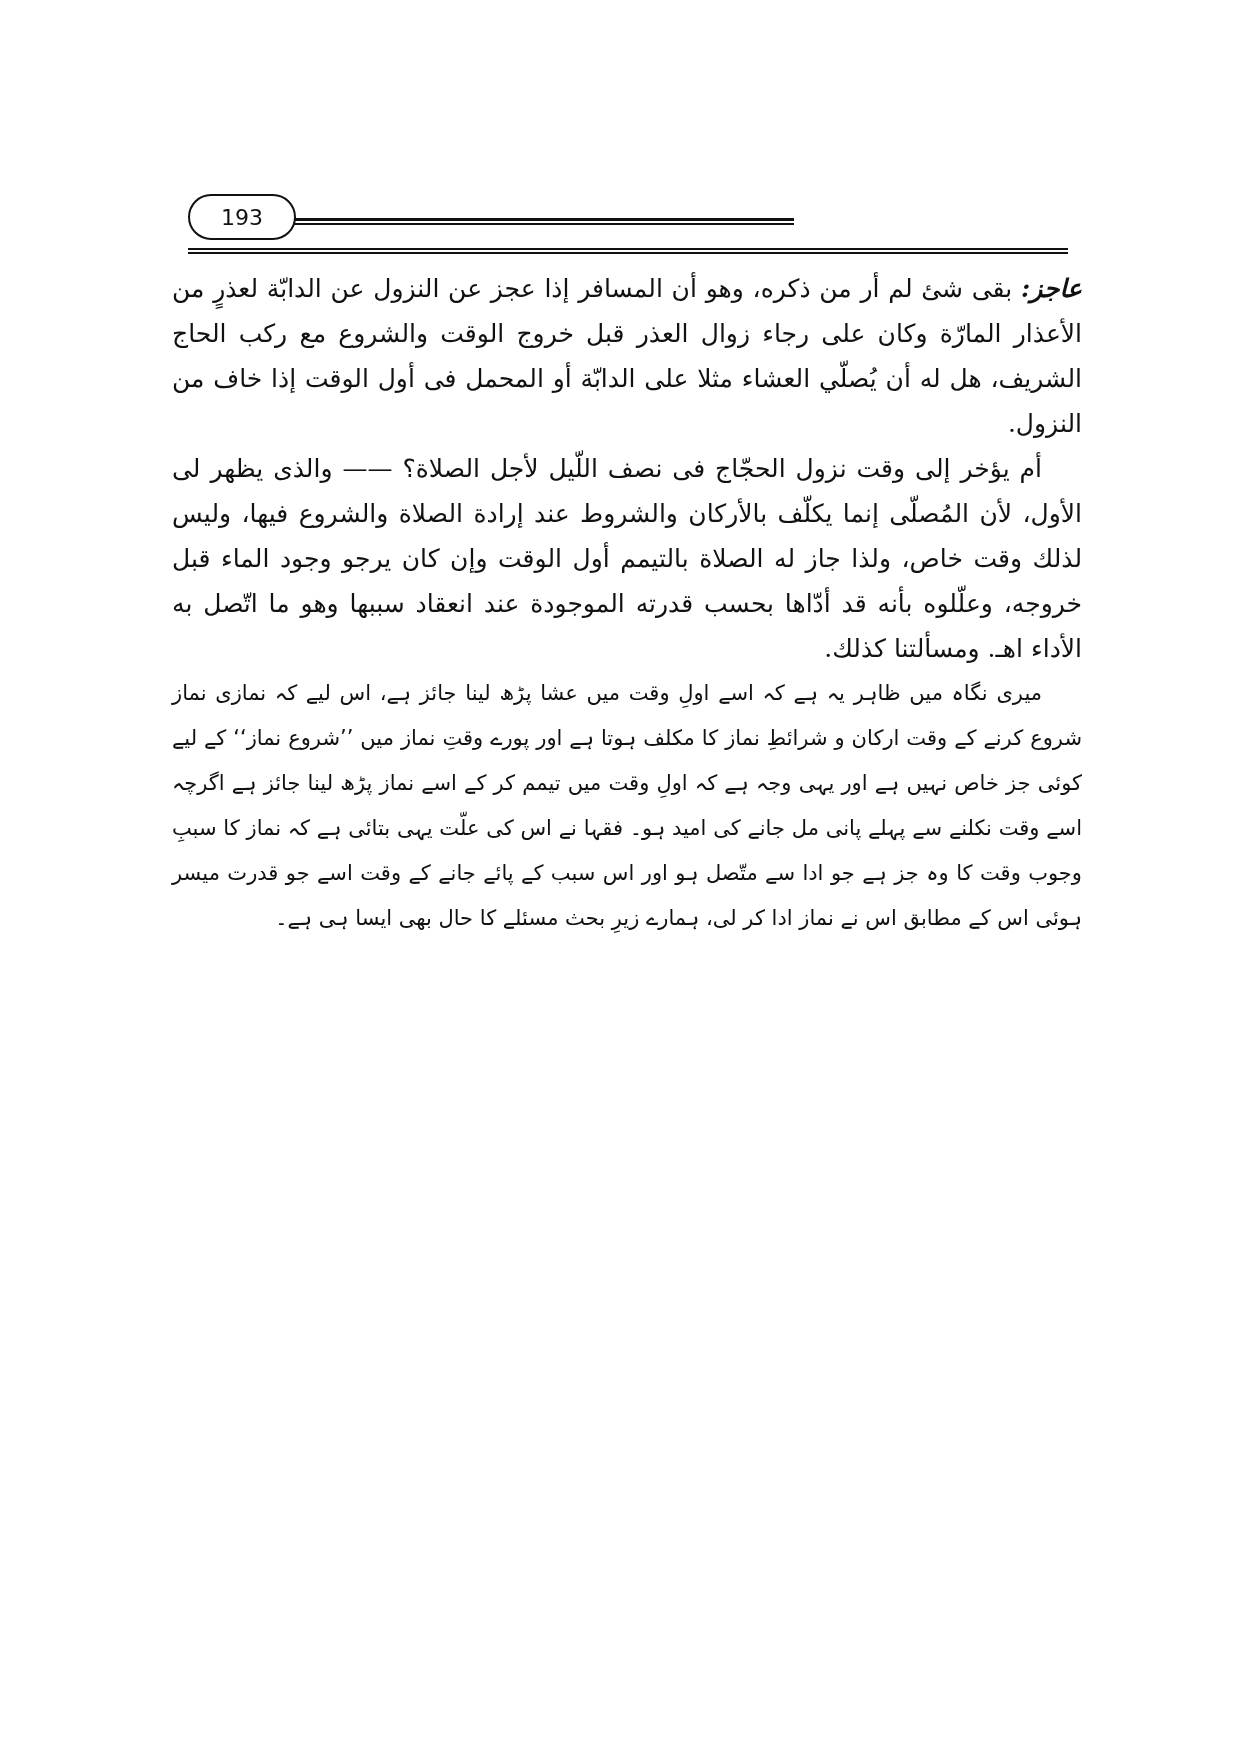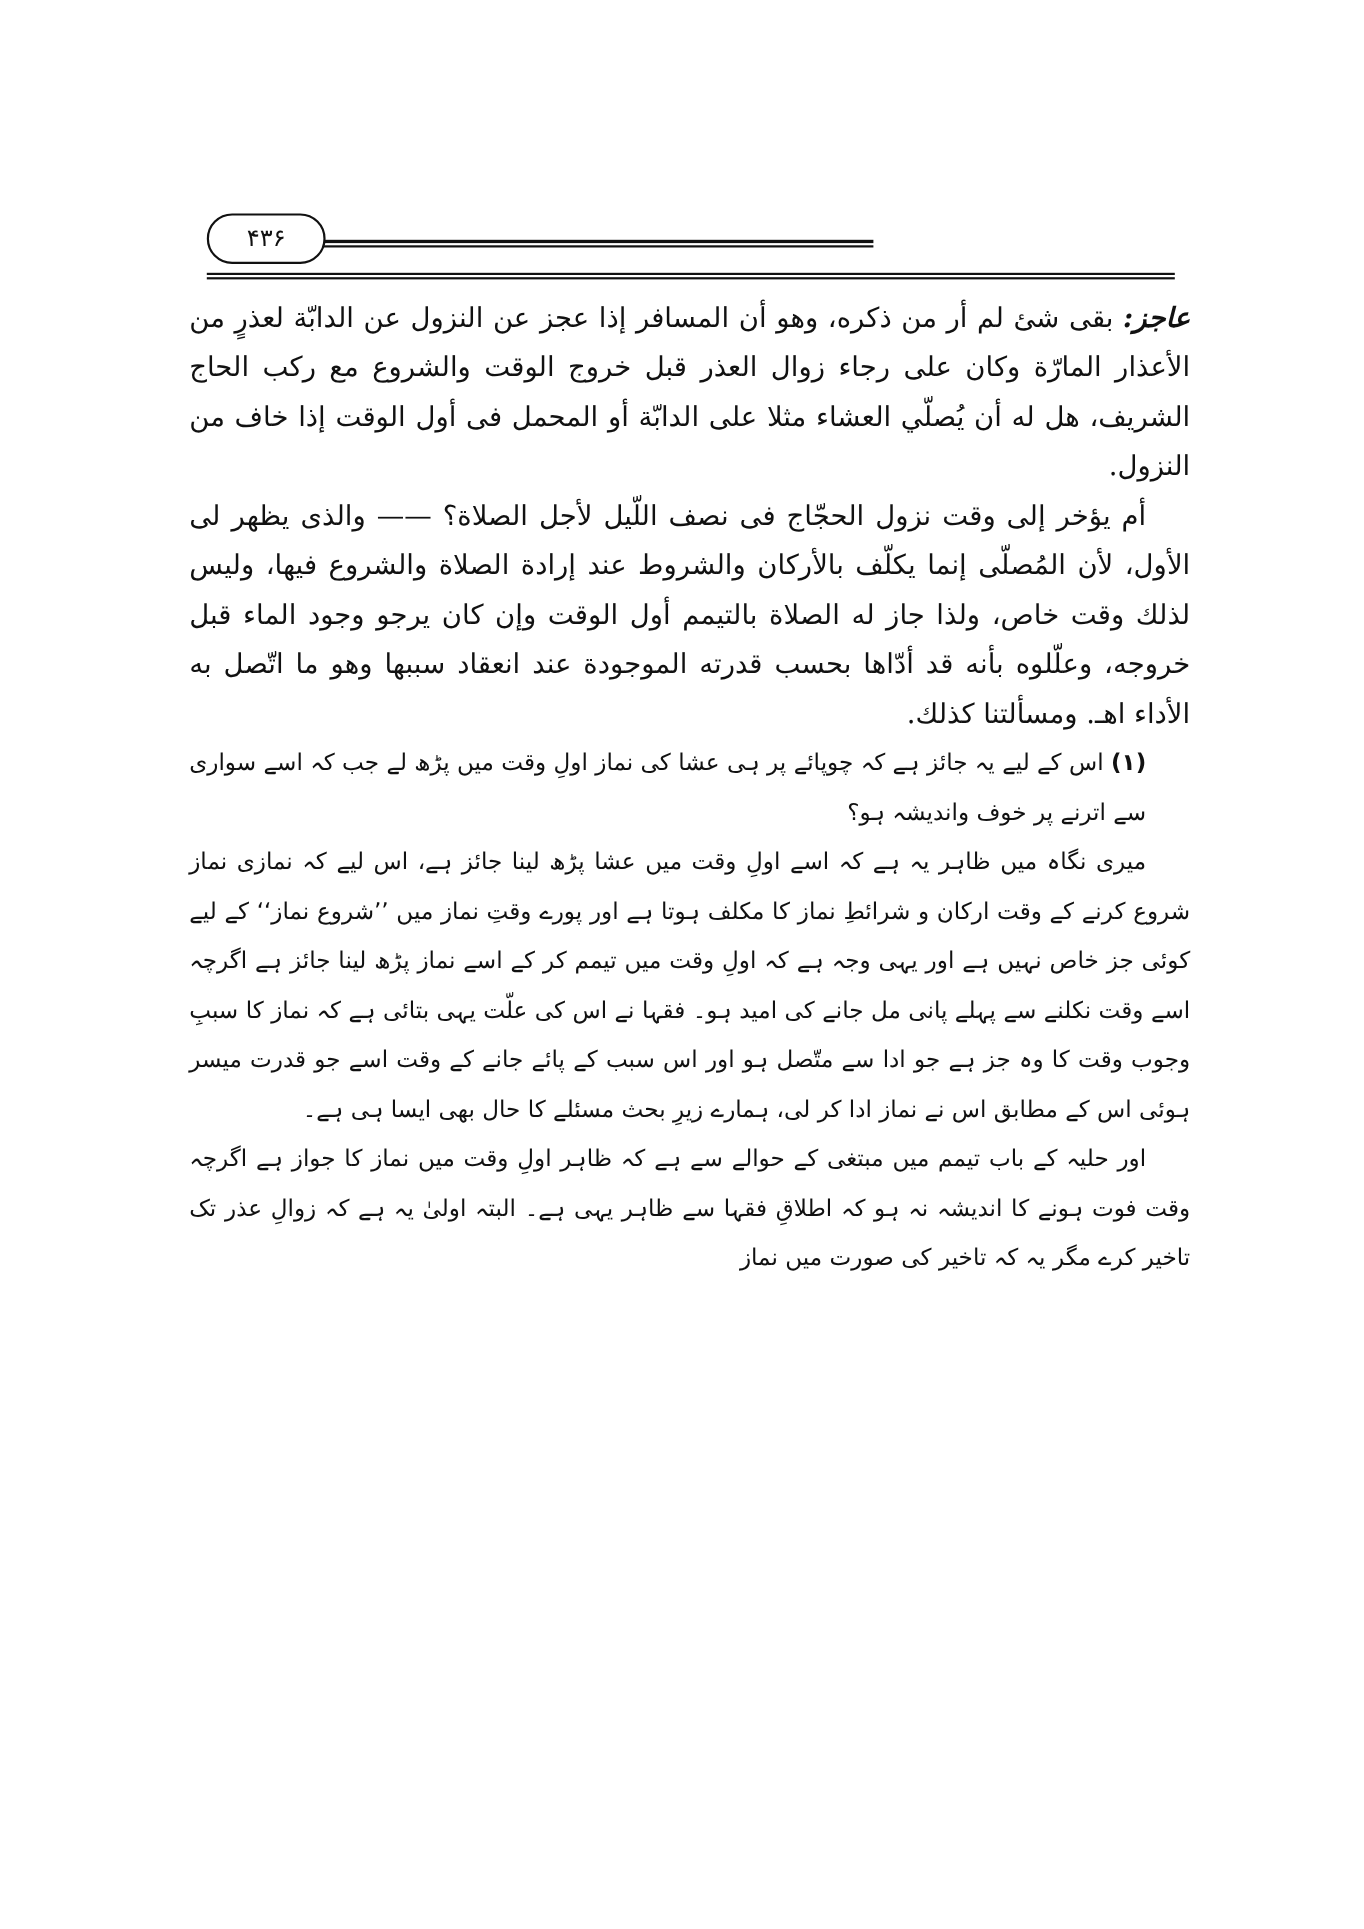--- a/index.html
+++ b/index.html
@@ -119,41 +119,36 @@
       padding-right: 130px;
     }
   </style>
 </head>
 <body>
 
 <div class="page">
 
   <div class="header">
     <div class="pill pill-left">
-      <span class="page-num">۴۳۶</span>
+      <span class="page-num">193</span>
     </div>
     <div class="connector"></div>
     <div class="header-rule"></div>
   </div>
 
   <div class="content">
 
     <p class="ar">
       <span class="label-bold">عاجز:</span>
       <span>بقى شئ لم أر من ذكره، وهو أن المسافر إذا عجز عن النزول عن الدابّة لعذرٍ من الأعذار المارّة وكان على رجاء زوال العذر قبل خروج الوقت والشروع مع ركب الحاج الشريف، هل له أن يُصلّي العشاء مثلا على الدابّة أو المحمل فى أول الوقت إذا خاف من النزول.</span>
     </p>
 
     <p class="ar indent">أم يؤخر إلى وقت نزول الحجّاج فى نصف اللّيل لأجل الصلاة؟ —— والذى يظهر لى الأول، لأن المُصلّى إنما يكلّف بالأركان والشروط عند إرادة الصلاة والشروع فيها، وليس لذلك وقت خاص، ولذا جاز له الصلاة بالتيمم أول الوقت وإن كان يرجو وجود الماء قبل خروجه، وعلّلوه بأنه قد أدّاها بحسب قدرته الموجودة عند انعقاد سببها وهو ما اتّصل به الأداء اهـ. ومسألتنا كذلك.</p>
 
 
 
-    <p class="ur q">
-      <span class="num">(۱)</span>
-      <span>اس کے لیے یہ جائز ہے کہ چوپائے پر ہی عشا کی نماز اولِ وقت میں پڑھ لے جب کہ اسے سواری سے اترنے پر خوف واندیشہ ہو؟</span>
-    </p>
 
 
     <p class="ur indent">میری نگاہ میں ظاہر یہ ہے کہ اسے اولِ وقت میں عشا پڑھ لینا جائز ہے، اس لیے کہ نمازی نماز شروع کرنے کے وقت ارکان و شرائطِ نماز کا مکلف ہوتا ہے اور پورے وقتِ نماز میں ’’شروع نماز‘‘ کے لیے کوئی جز خاص نہیں ہے اور یہی وجہ ہے کہ اولِ وقت میں تیمم کر کے اسے نماز پڑھ لینا جائز ہے اگرچہ اسے وقت نکلنے سے پہلے پانی مل جانے کی امید ہو۔ فقہا نے اس کی علّت یہی بتائی ہے کہ نماز کا سببِ وجوب وقت کا وہ جز ہے جو ادا سے متّصل ہو اور اس سبب کے پائے جانے کے وقت اسے جو قدرت میسر ہوئی اس کے مطابق اس نے نماز ادا کر لی، ہمارے زیرِ بحث مسئلے کا حال بھی ایسا ہی ہے۔</p>
 
-    <p class="ur indent">اور حلیہ کے باب تیمم میں مبتغی کے حوالے سے ہے کہ ظاہر اولِ وقت میں نماز کا جواز ہے اگرچہ وقت فوت ہونے کا اندیشہ نہ ہو کہ اطلاقِ فقہا سے ظاہر یہی ہے۔ البتہ اولیٰ یہ ہے کہ زوالِ عذر تک تاخیر کرے مگر یہ کہ تاخیر کی صورت میں نماز</p>
 
   </div>
 </div>
 
 </body></html>

